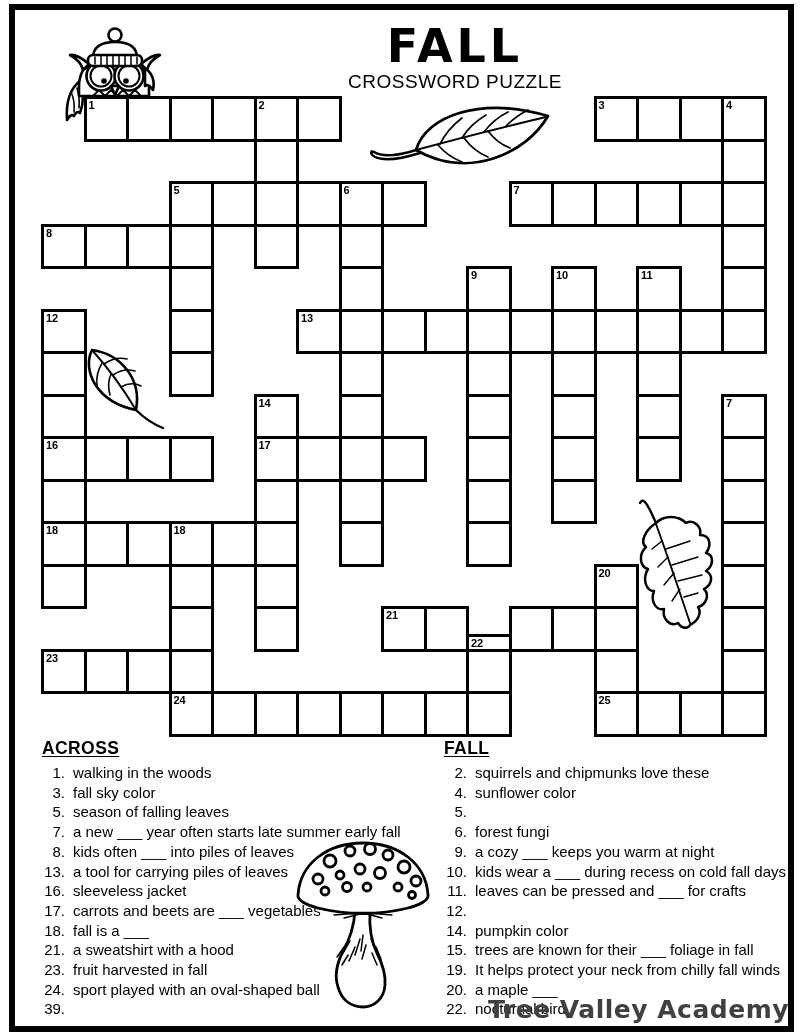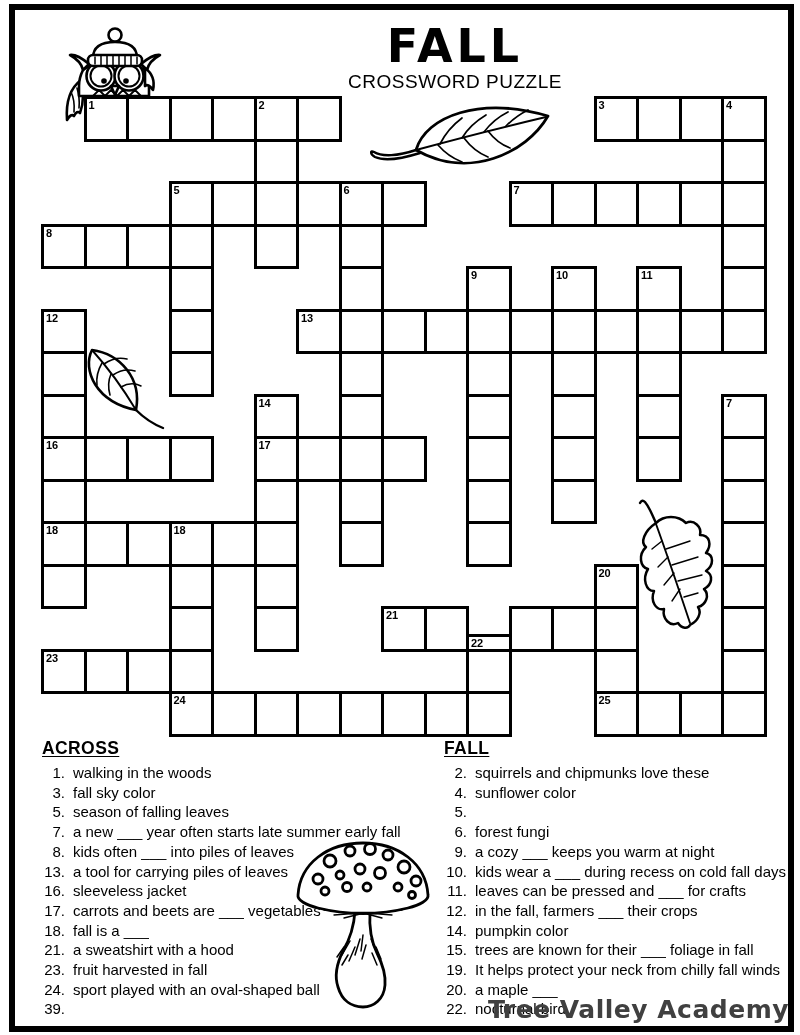--- a/index.html
+++ b/index.html
@@ -381,21 +381,20 @@
       <li class="clue">
         <span class="n">10.</span>
         <span>kids wear a ___ during recess on cold fall days</span>
       </li>
       <li class="clue">
         <span class="n">11.</span>
         <span>leaves can be pressed and ___ for crafts</span>
       </li>
       <li class="clue">
         <span class="n">12.</span>
-        <span>in the fall, farmers ___ their crops</span>
       </li>
       <li class="clue">
         <span class="n">14.</span>
         <span>pumpkin color</span>
       </li>
       <li class="clue">
         <span class="n">15.</span>
         <span>trees are known for their ___ foliage in fall</span>
       </li>
       <li class="clue">

